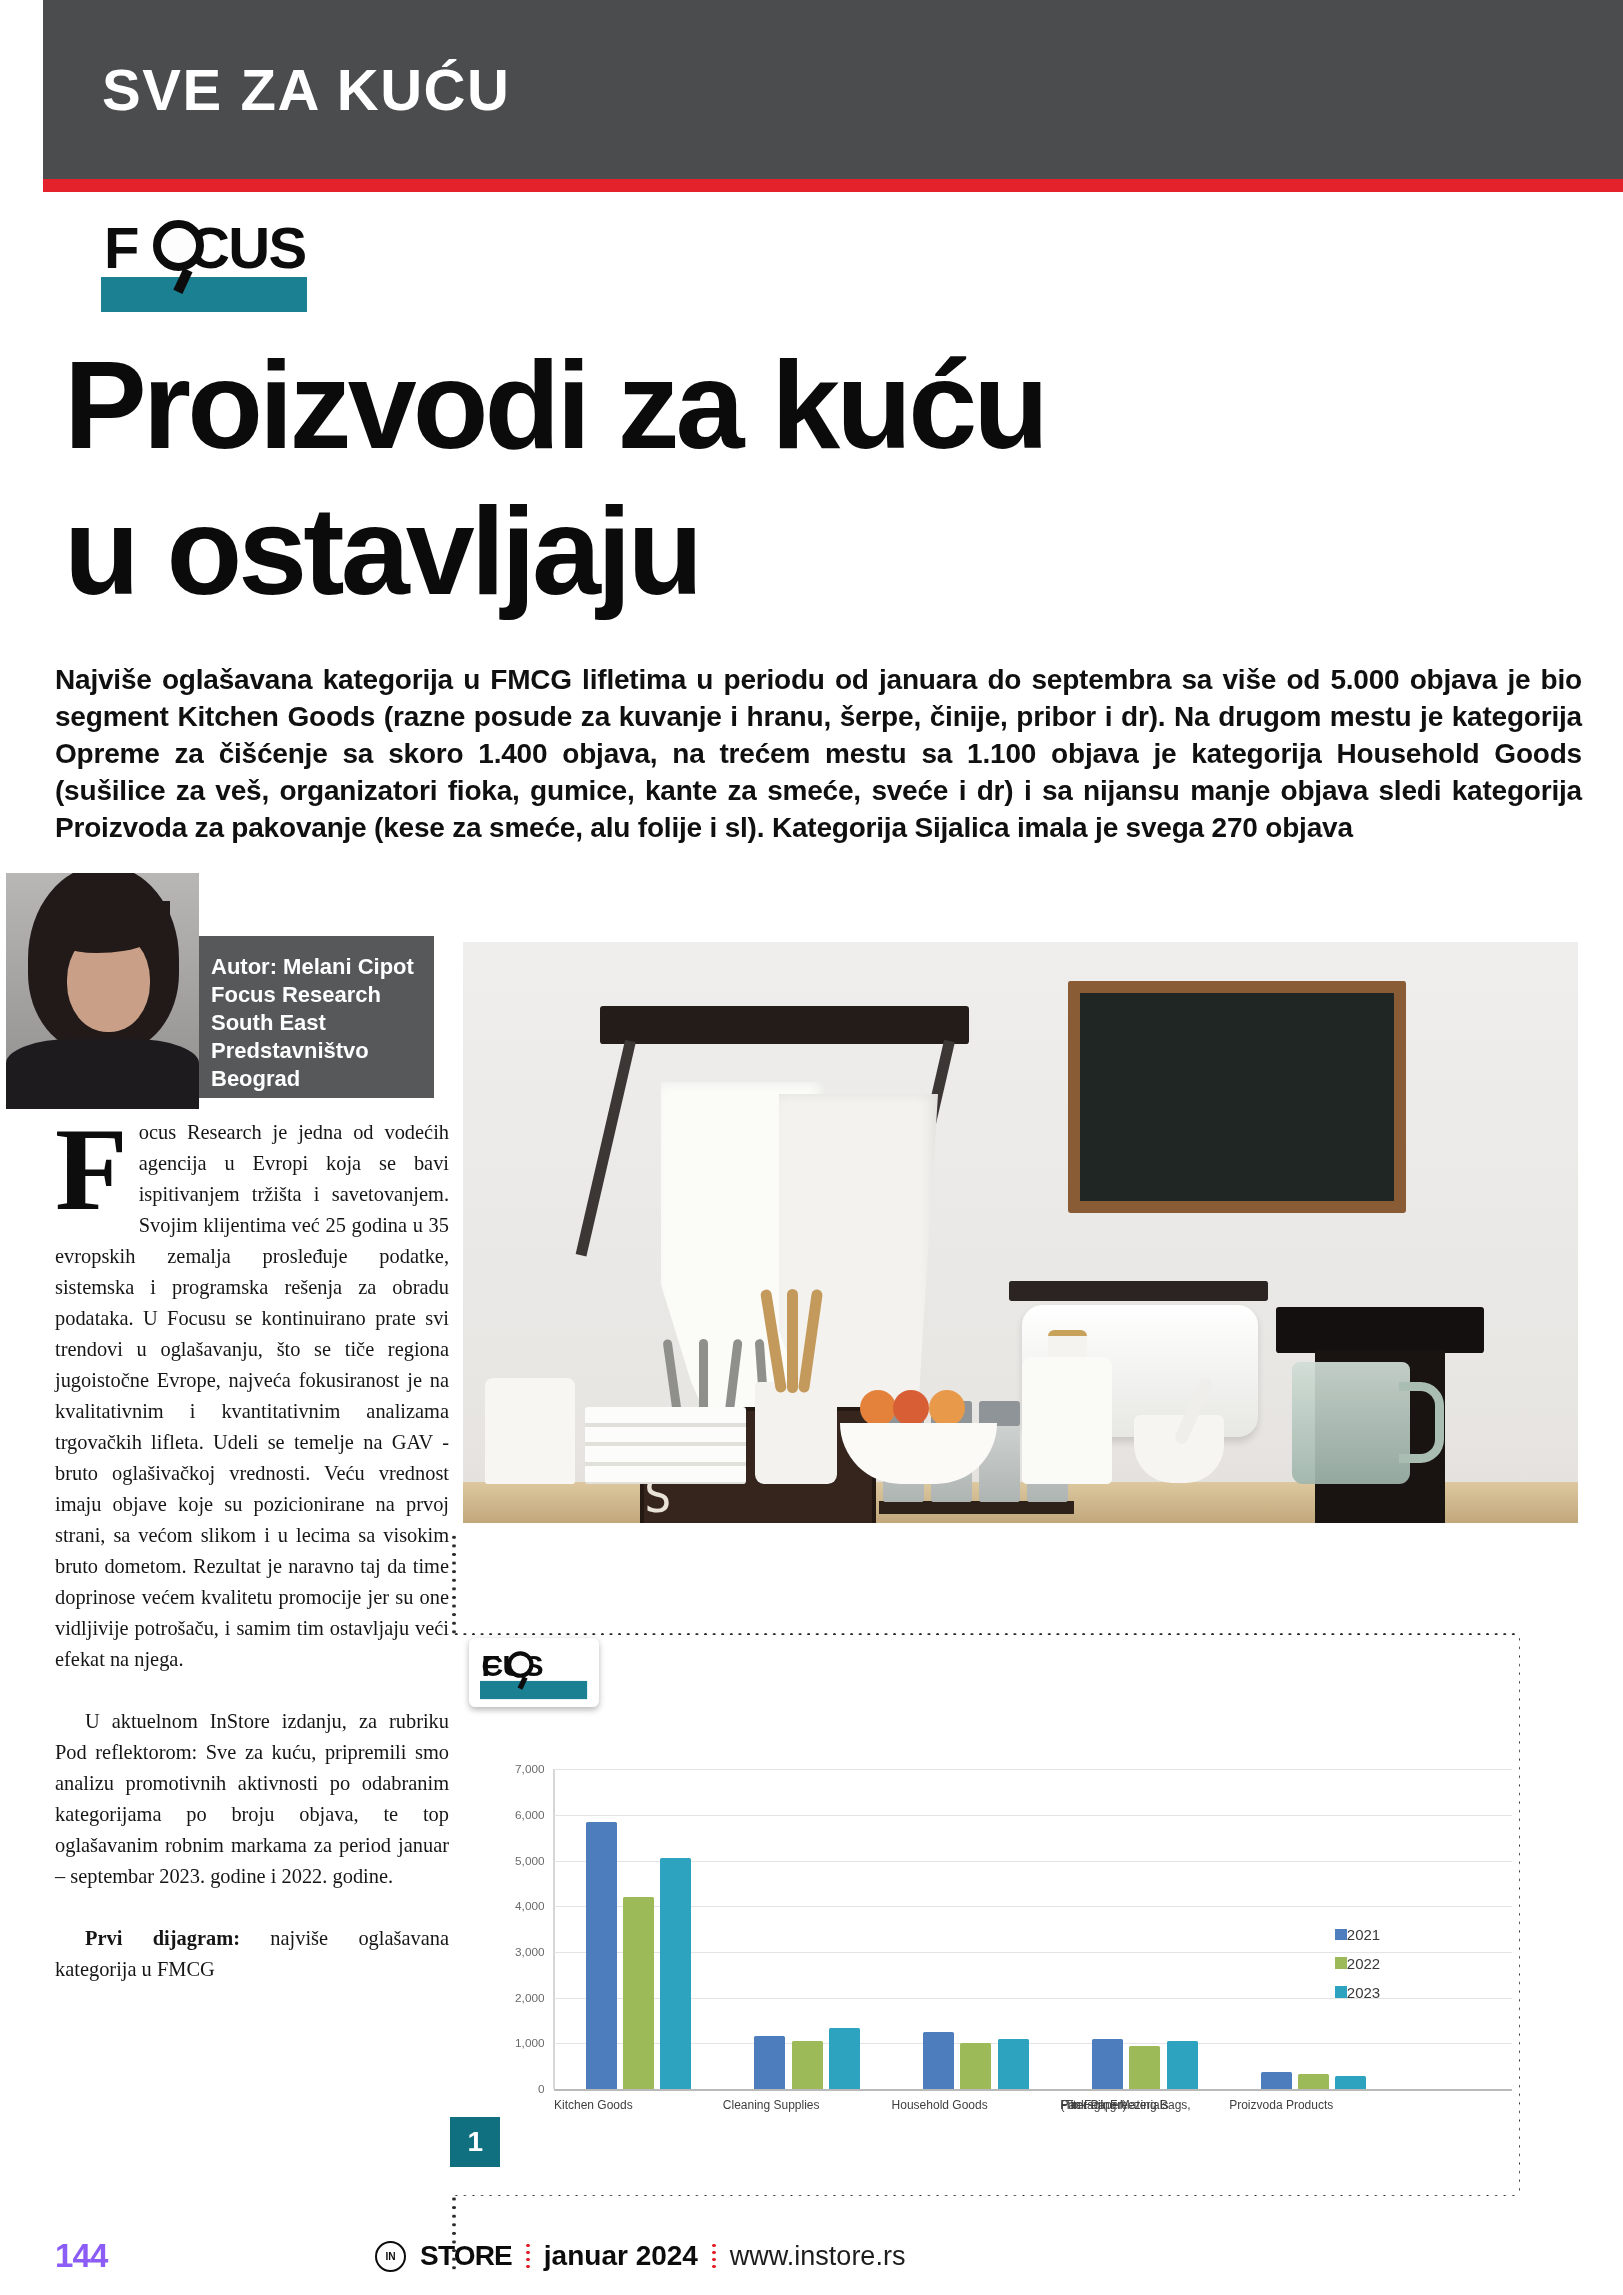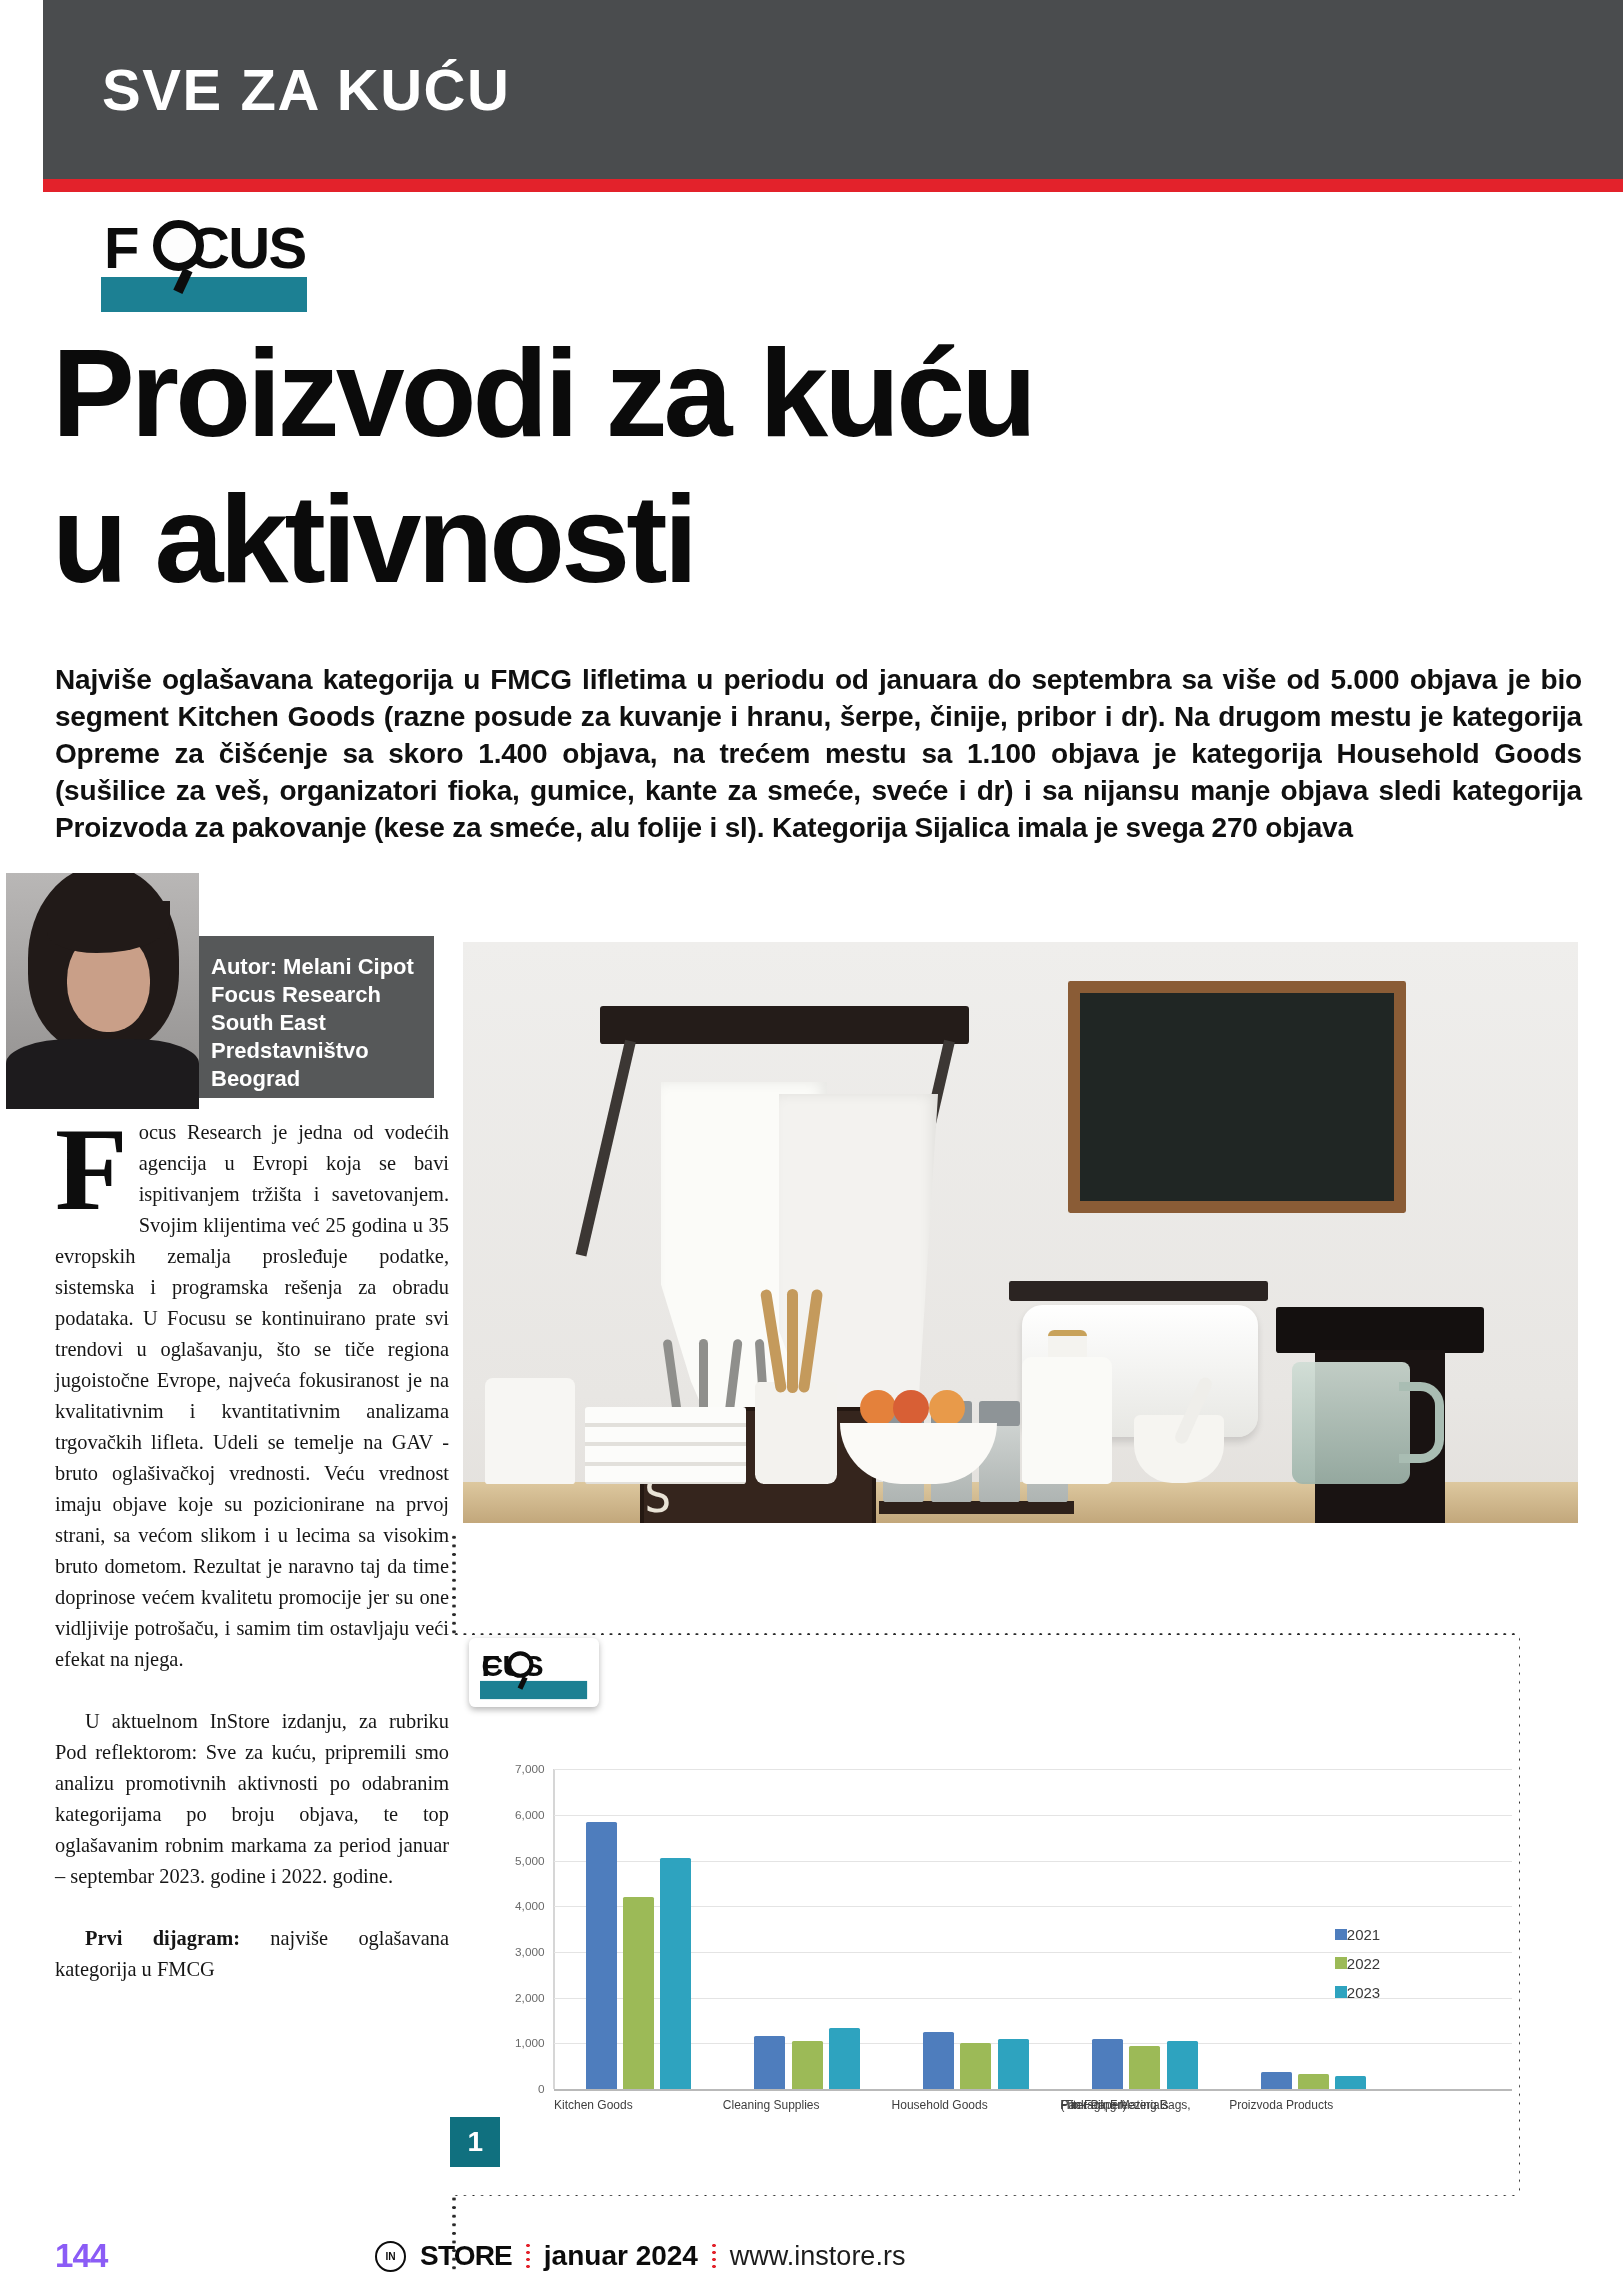--- a/index.html
+++ b/index.html
@@ -151,23 +151,23 @@
   </div>
   <div class="redline"></div>
 
   <div id="main-logo" class="focus-logo">
     <div class="teal"></div>
     <div class="ltext"><span>F</span><span class="gap"></span><span>CUS</span></div>
     <div class="ring"></div>
     <div class="tail"></div>
   </div>
 
-  <h1 class="headline" style="margin:0;">
+  <h1 class="headline" style="margin:12px;">
     <span>Proizvodi za kuću</span><br>
-    <span>u aktivnosti</span>
+    <span>u ostavljaju</span>
   </h1>
 
   <div class="intro">Najviše oglašavana kategorija u FMCG lifletima u periodu od januara do septembra sa više od 5.000 objava je bio segment Kitchen Goods (razne posude za kuvanje i hranu, šerpe, činije, pribor i dr). Na drugom mestu je kategorija Opreme za čišćenje sa skoro 1.400 objava, na trećem mestu sa 1.100 objava je kategorija Household Goods (sušilice za veš, organizatori fioka, gumice, kante za smeće, sveće i dr) i sa nijansu manje objava sledi kategorija Proizvoda za pakovanje (kese za smeće, alu folije i sl). Kategorija Sijalica imala je svega 270 objava</div>
 
   <div class="author-card">
     <div class="author-text">
       <div>Autor: Melani Cipot</div>
       <div>Focus Research</div>
       <div>South East</div>
       <div>Predstavništvo</div>

